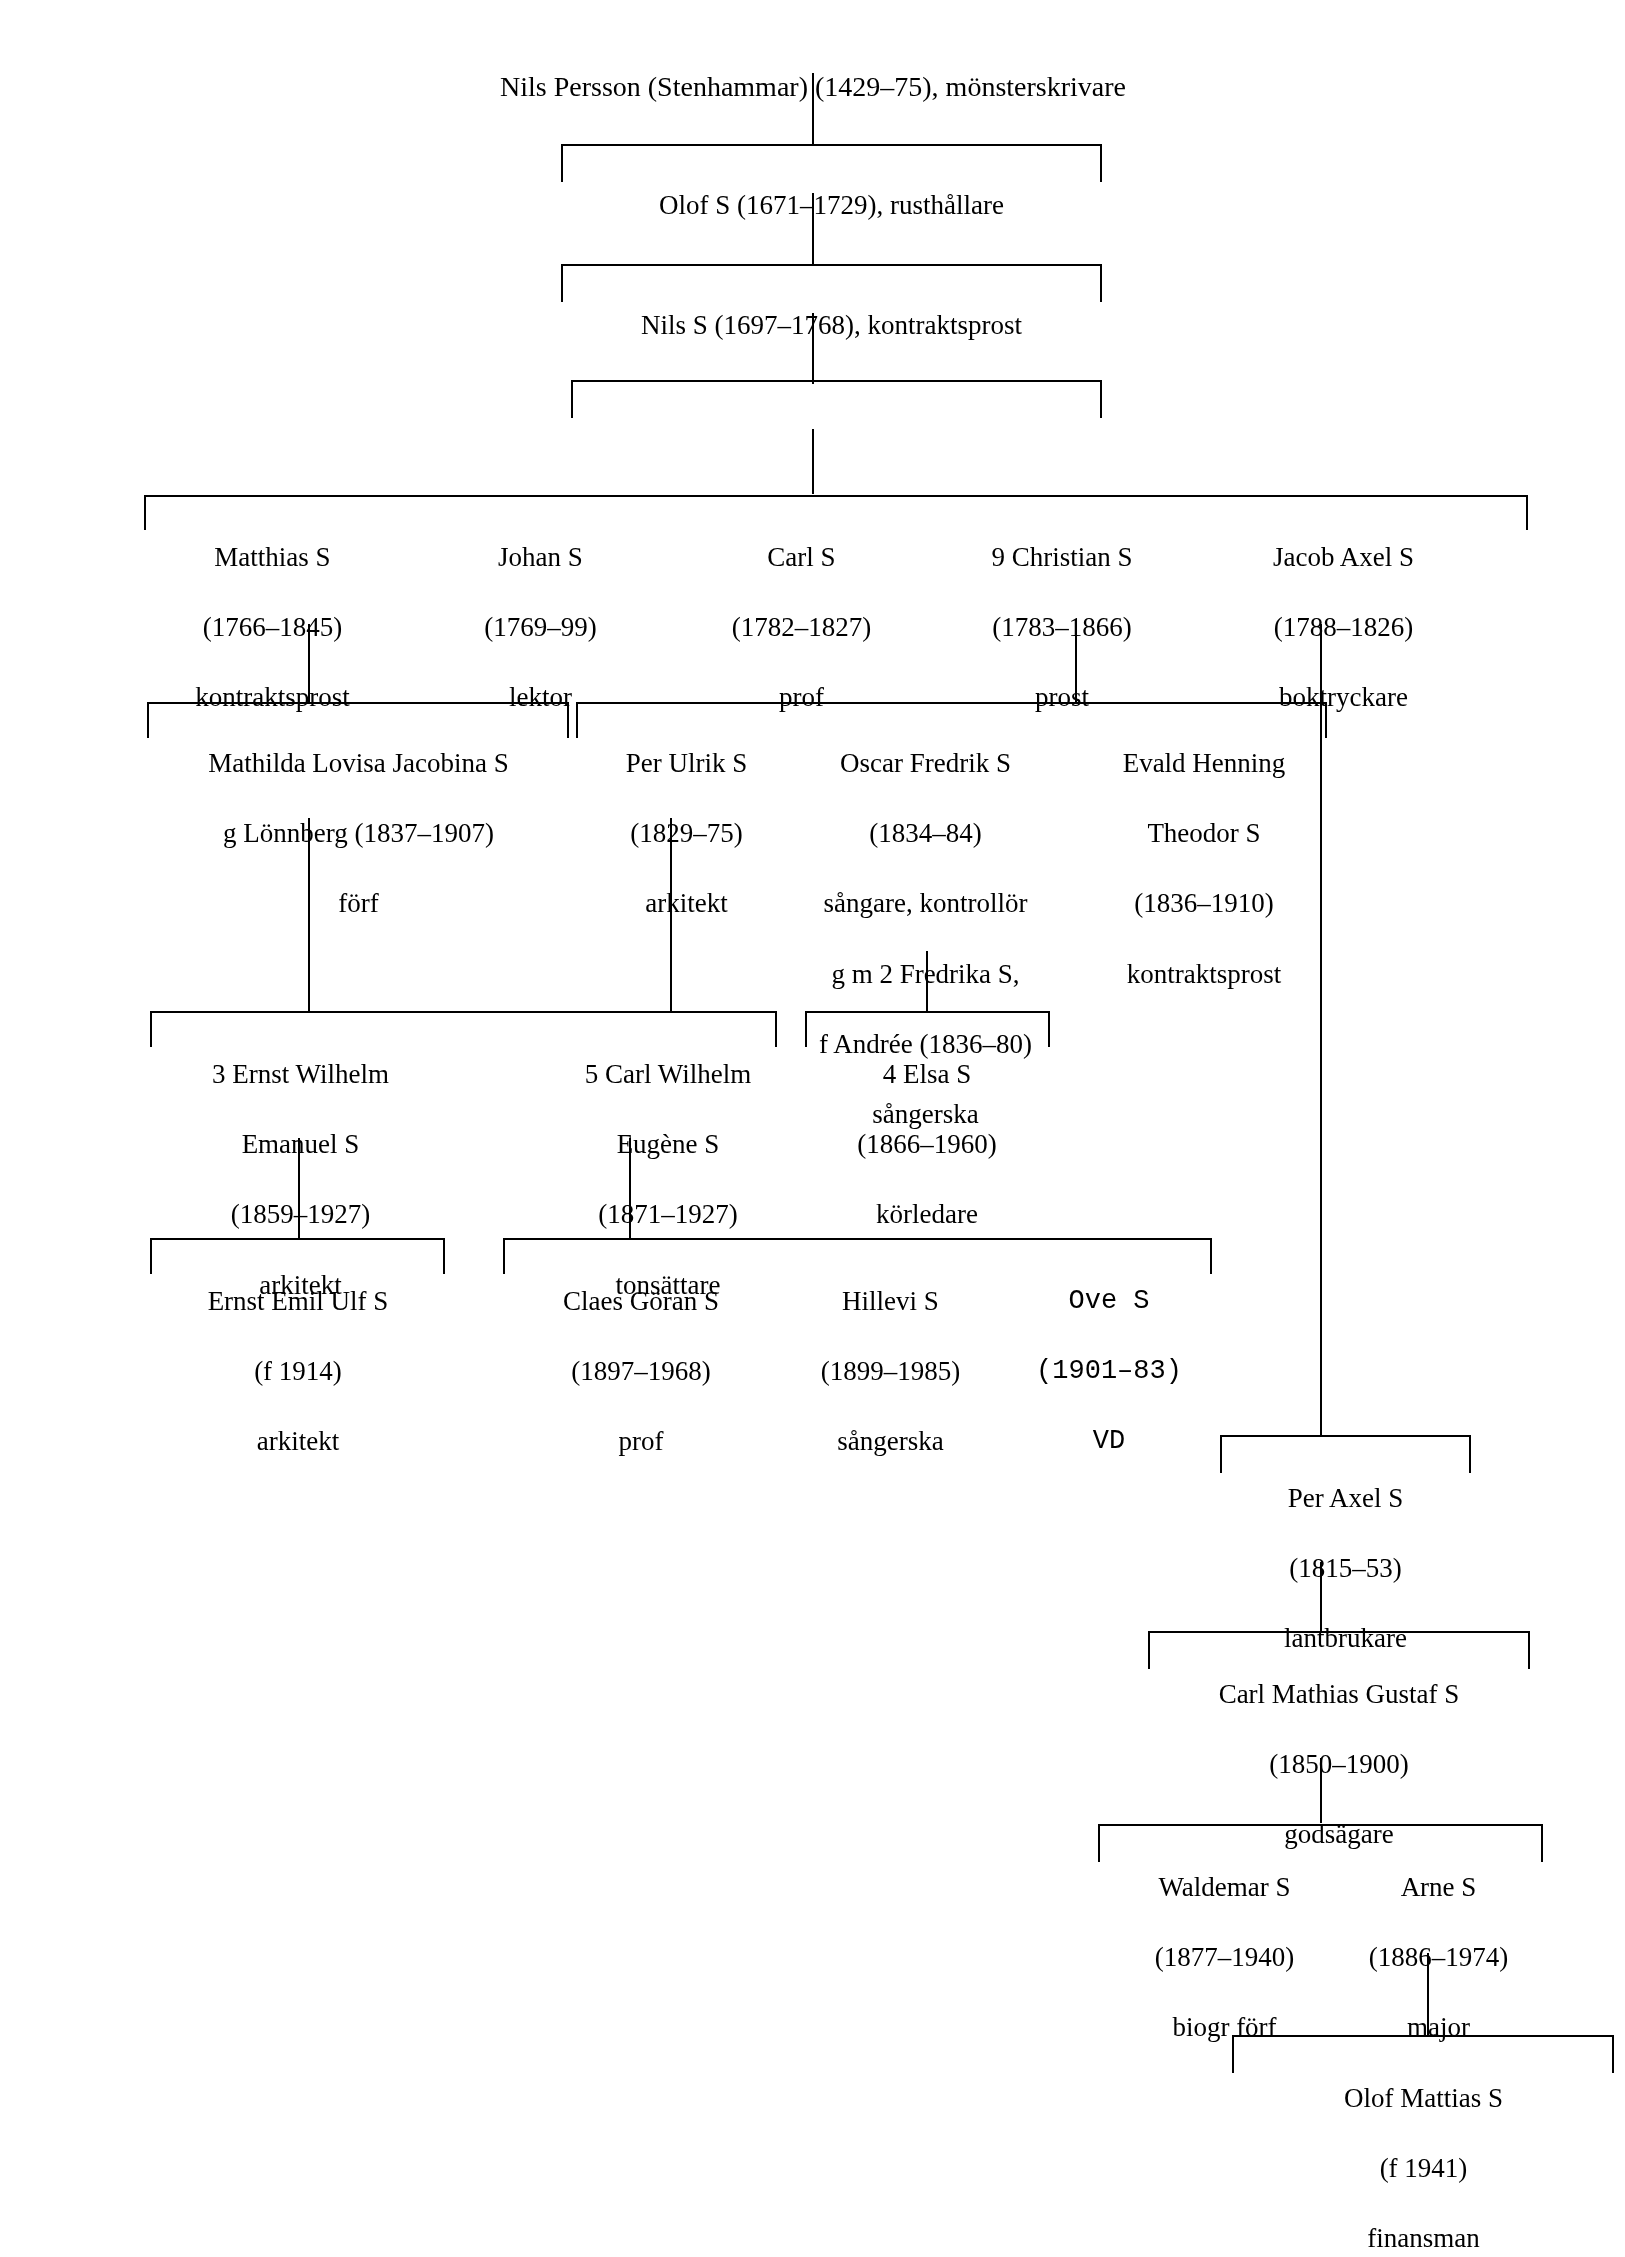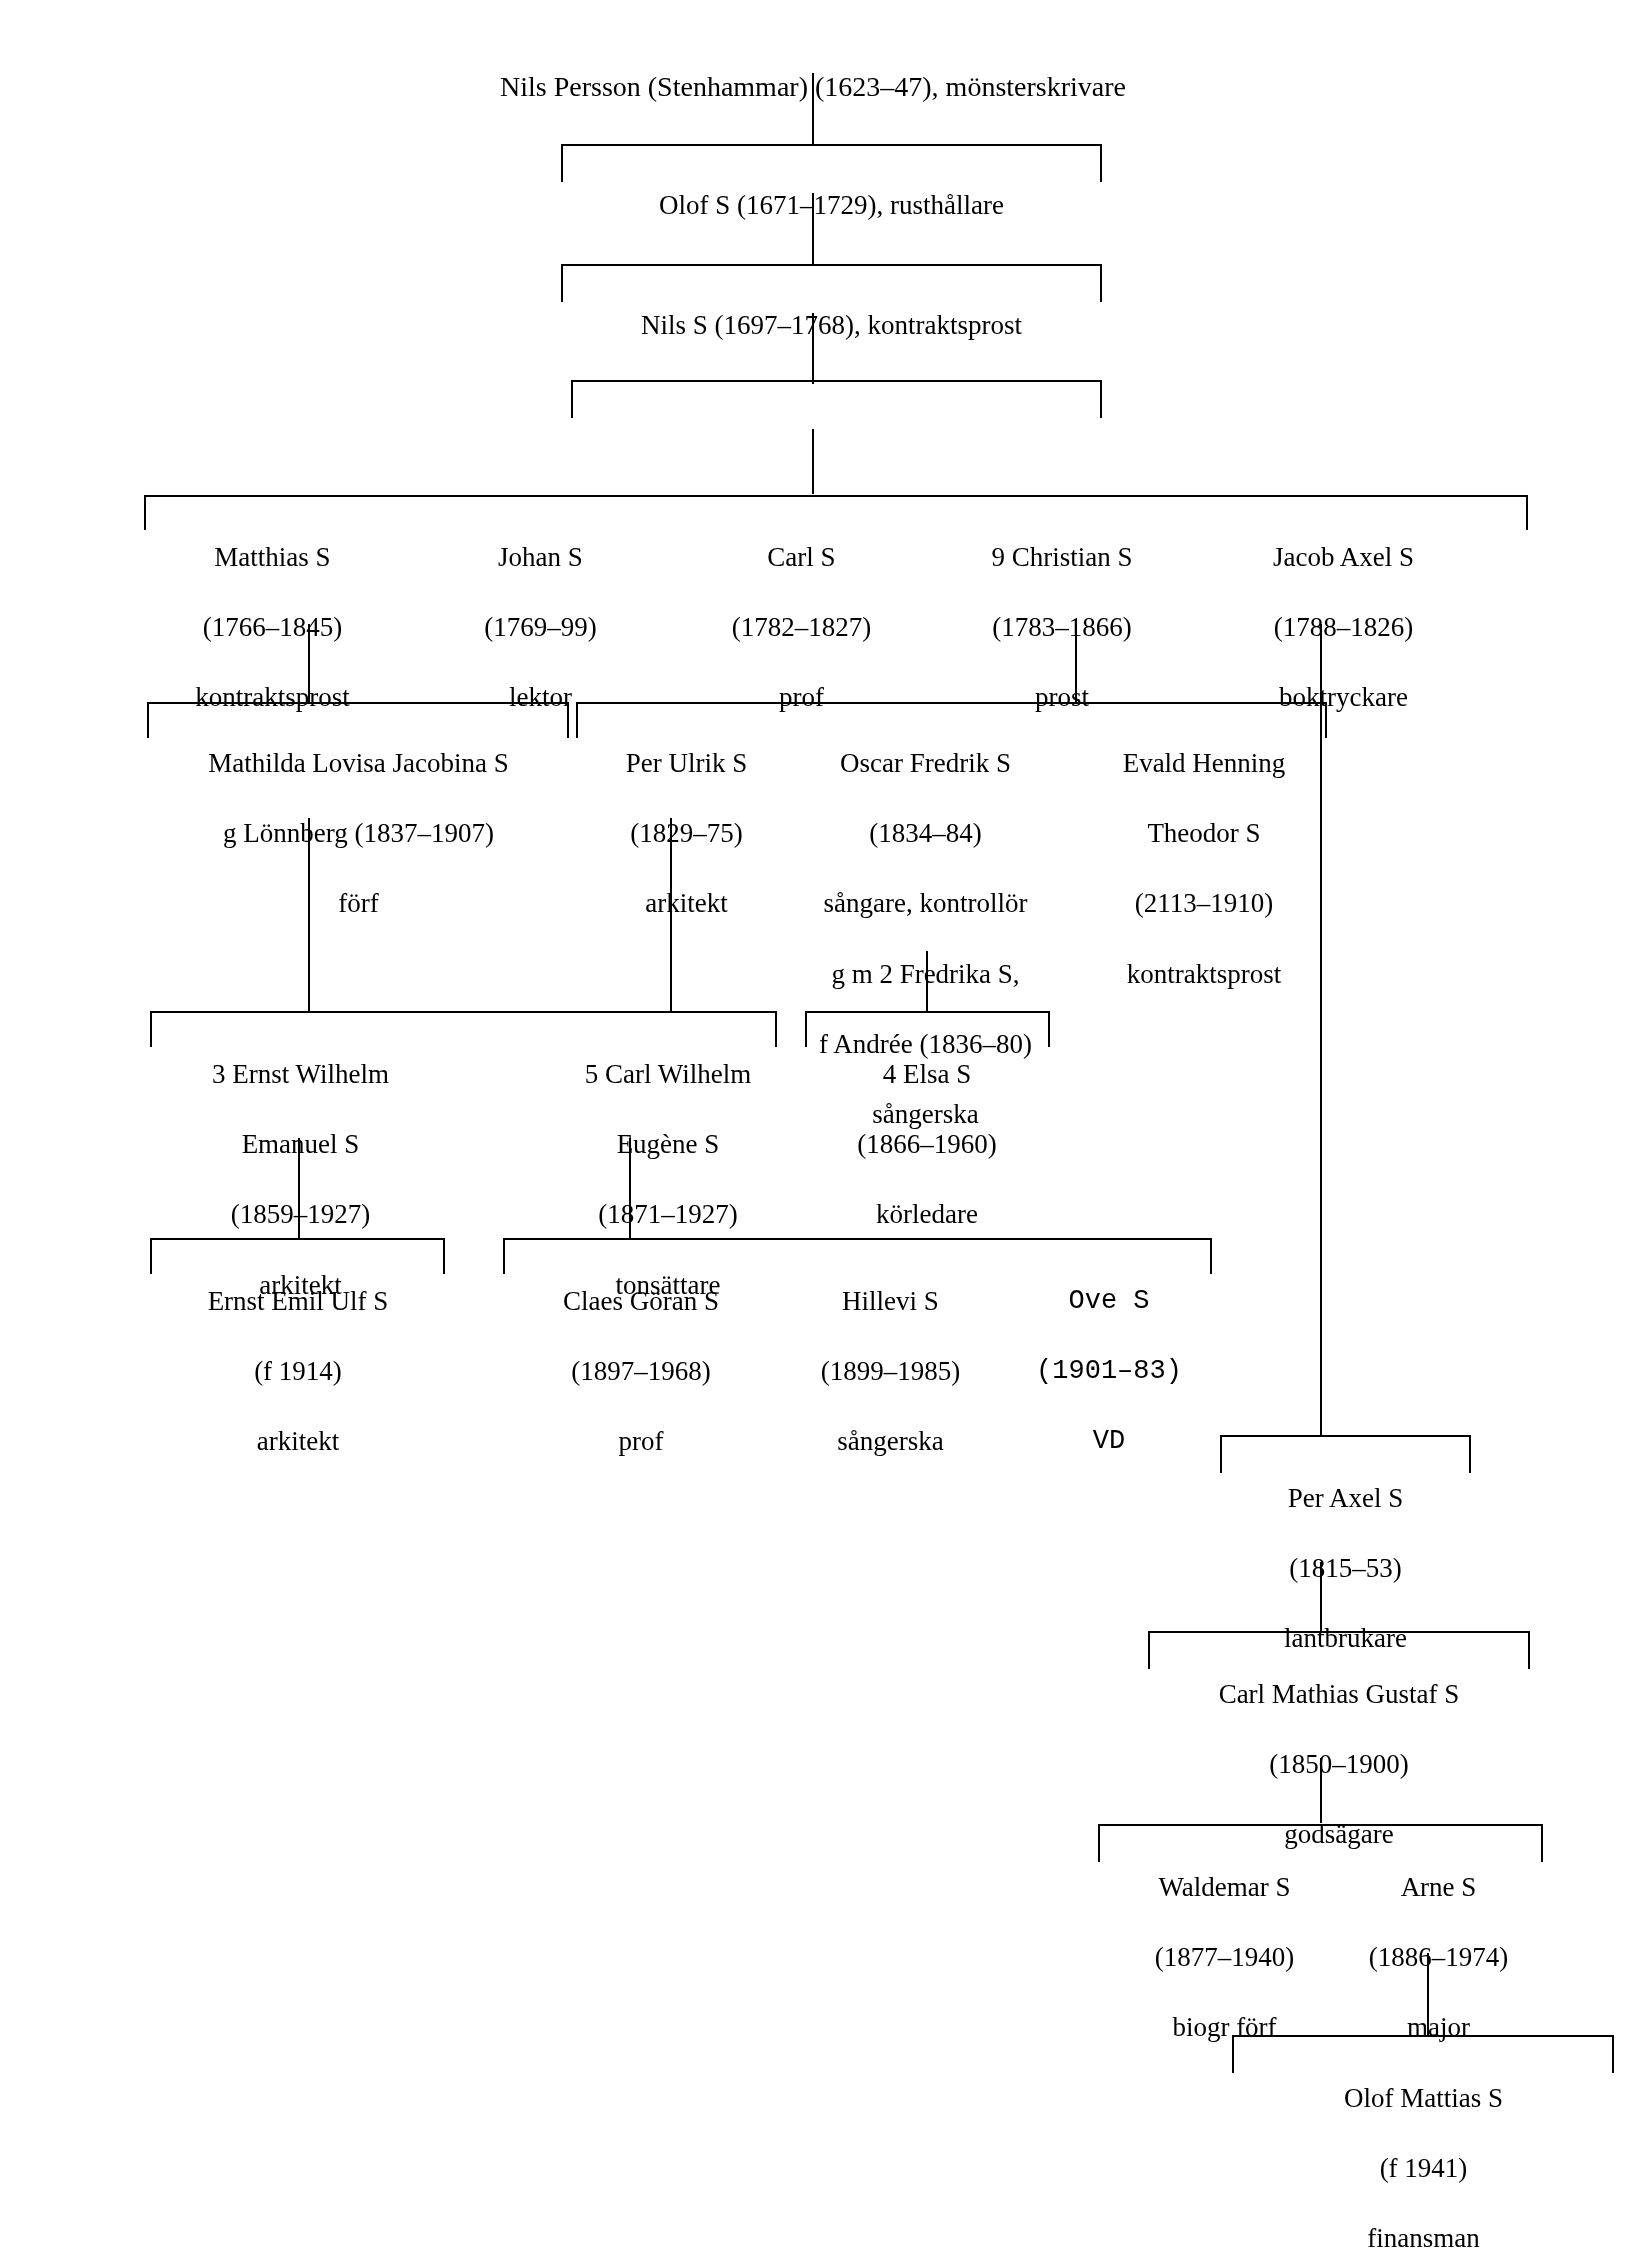--- a/index.html
+++ b/index.html
@@ -29,21 +29,21 @@
   .bracket .top{position:absolute;left:0;right:0;top:0;height:1.8px;background:#000;}
   .bracket .lcap{position:absolute;left:0;top:0;width:1.8px;background:#000;}
   .bracket .rcap{position:absolute;right:0;top:0;width:1.8px;background:#000;}
 </style>
 </head>
 <body>
 
 <div id="tree">
 
   <div class="node" style="left:345px;top:33px;width:936px;font-size:28px;">
-    <span class="ln">Nils Persson (Stenhammar)  (1623–47), mönsterskrivare</span>
+    <span class="ln">Nils Persson (Stenhammar)  (1429–75), mönsterskrivare</span>
   </div>
 
   <div class="vline" style="left:812px;top:73px;height:71px;"></div>
 
   <div class="bracket" style="left:561px;top:144px;width:541px;height:38px;">
     <div class="top"></div>
       <div class="lcap" style="height:38px;"></div>
       <div class="rcap" style="height:38px;"></div>
   </div>
   <div class="node" style="left:570px;top:153px;width:523px;">
@@ -138,21 +138,21 @@
     <span class="ln">(1834–84)</span>
     <span class="ln">sångare, kontrollör</span>
     <span class="ln">g m 2 Fredrika S,</span>
     <span class="ln">f Andrée (1836–80)</span>
     <span class="ln">sångerska</span>
   </div>
 
   <div class="node" style="left:1082px;top:711px;width:244px;">
     <span class="ln">Evald Henning</span>
     <span class="ln">Theodor S</span>
-    <span class="ln">(2113–1910)</span>
+    <span class="ln">(1836–1910)</span>
     <span class="ln">kontraktsprost</span>
   </div>
 
   <div class="vline" style="left:308px;top:818px;height:193px;"></div>
 
   <div class="vline" style="left:670px;top:818px;height:193px;"></div>
 
   <div class="vline" style="left:926px;top:951px;height:60px;"></div>
 
   <div class="bracket" style="left:150px;top:1011px;width:627px;height:36px;">

